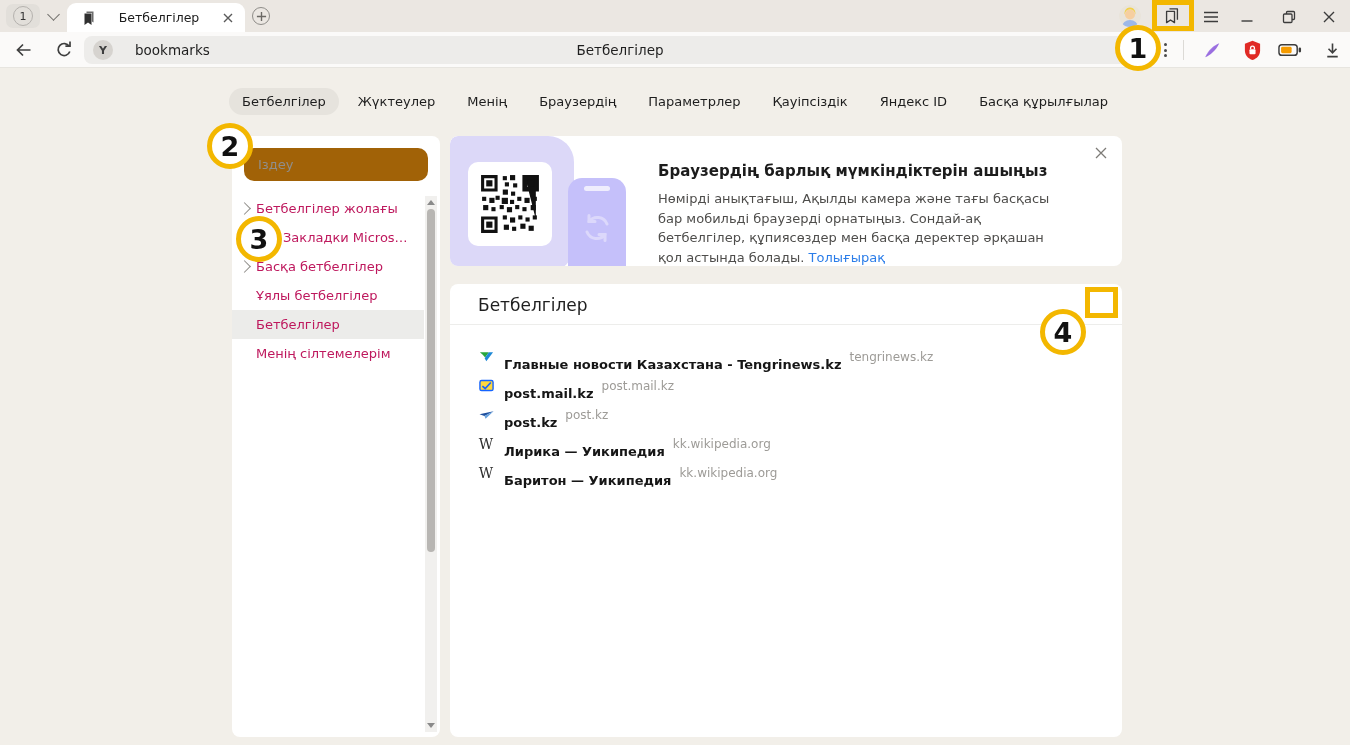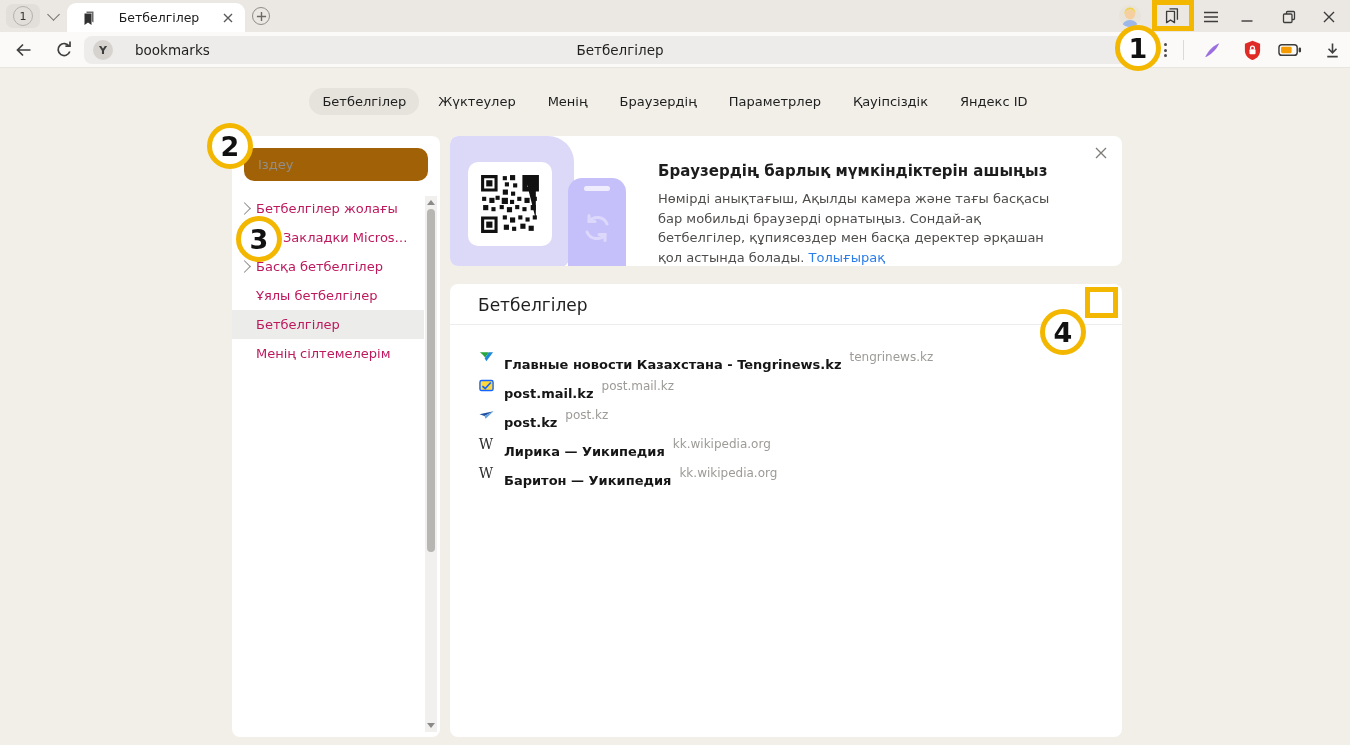--- a/index.html
+++ b/index.html
@@ -264,20 +264,23 @@
       </div>
 
       <div class="nav-tab">
         <span>Қауіпсіздік</span>
       </div>
 
       <div class="nav-tab">
         <span>Яндекс ID</span>
       </div>
 
+      <div class="nav-tab">
+        <span>Басқа құрылғылар</span>
+      </div>
     </div>
 
   <div class="abs sidebar">
     <input class="search" type="text" placeholder="Іздеу" style="">
     <div class="tree">
 
         <div class="tree-row">
           <i class="tree-chev"></i>
           <span class="tree-label">Бетбелгілер жолағы</span>
         </div>

